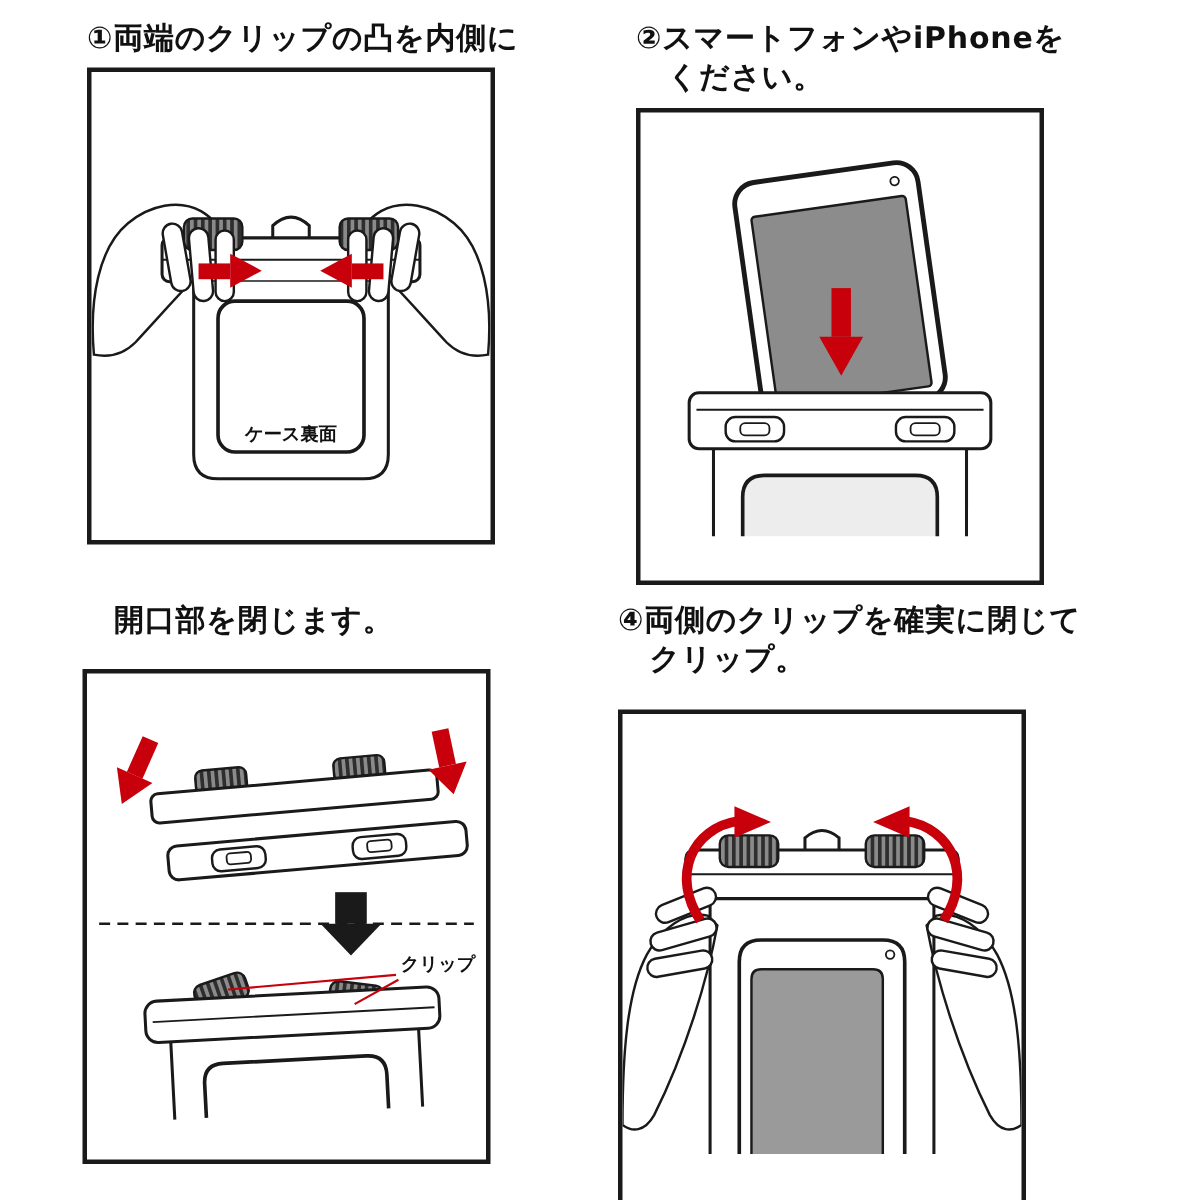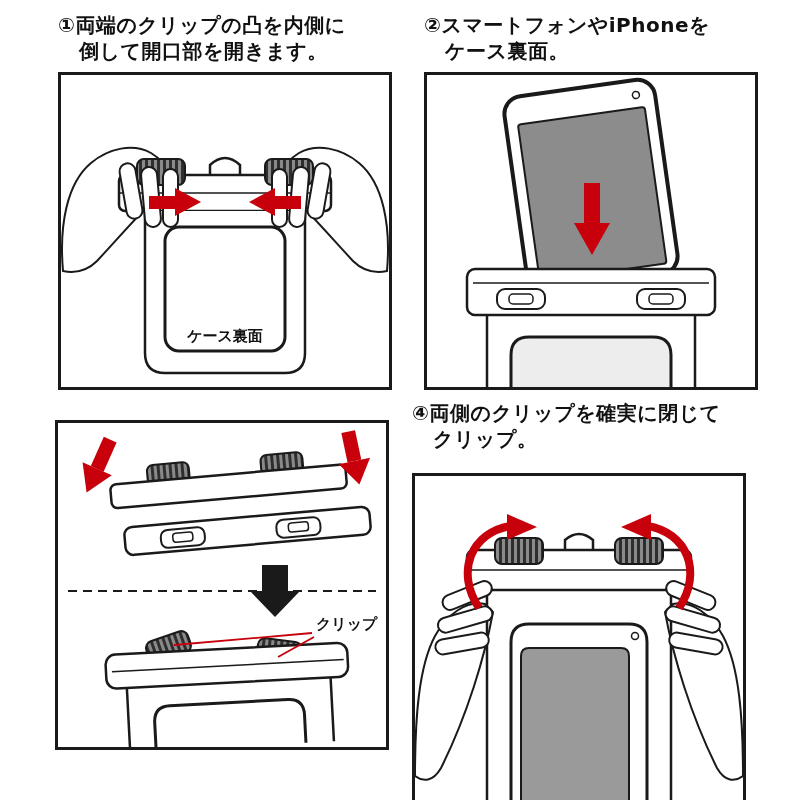--- a/index.html
+++ b/index.html
@@ -1,21 +1,21 @@
 <!DOCTYPE html>
 <html><head>
 <meta charset="utf-8">
 <style>
   * { margin:0; padding:0; box-sizing:border-box; }
   html,body {
     width:800px; height:800px; background:#ffffff;
     font-family:"DejaVu Sans","Liberation Sans",sans-serif;
     position:relative; overflow:hidden;
   }
-  .panel { position:absolute; width:334px; }
+  .panel { position:absolute; width:272px; }
   #panel-1 { left:58px;  top:12px; }
   #panel-2 { left:412px; top:12px;margin-left:12px; }
   #panel-3 { left:55px;  top:400px; }
   #panel-4 { left:412px; top:400px; }
   .step-title {
     font-size:20px; font-weight:bold; color:#111; line-height:1.32;
     letter-spacing:0.5px;
   }
   .step-title .line { display:block; white-space:nowrap; }
   .step-title .line2 { margin-left:21px; }
@@ -29,21 +29,20 @@
     font-family:"DejaVu Sans","Liberation Sans",sans-serif;
     font-weight:bold;
   }
 </style>
 </head>
 <body>
 
 <div class="panel" id="panel-1">
   <div class="step-title">
     <span class="line line1">①両端のクリップの凸を内側に</span>
-    <span class="line line2">倒して開口部を開きます。</span>
   </div>
   <div class="figure-box">
     <svg viewBox="0 0 328 312">
       <defs>
         <pattern id="ribs1" width="6" height="6" patternUnits="userSpaceOnUse">
           <rect width="6" height="6" fill="#8a8a8a"></rect>
           <rect width="3" height="6" fill="#2e2e2e"></rect>
         </pattern>
       </defs>
 
@@ -82,21 +81,21 @@
         <polygon points="214,113 214,141 188,127"></polygon>
       </g>
       <text x="164" y="266" text-anchor="middle" font-size="15" fill="#111">ケース裏面</text>
     </svg>
   </div>
 </div>
 
 <div class="panel" id="panel-2">
   <div class="step-title">
     <span class="line line1">②スマートフォンやiPhoneを</span>
-    <span class="line line2">ケース裏面。</span>
+    <span class="line line2">ください。</span>
   </div>
   <div class="figure-box">
     <svg viewBox="0 0 328 312">
 
       <g transform="rotate(-8 165 110)">
         <rect x="88" y="12" width="152" height="196" rx="18" fill="#fff" stroke="#1a1a1a" stroke-width="4"></rect>
         <rect x="100" y="40" width="128" height="158" rx="3" fill="#8c8c8c" stroke="#1a1a1a" stroke-width="2"></rect>
         <circle cx="221" cy="27" r="3.5" fill="#fff" stroke="#1a1a1a" stroke-width="1.5"></circle>
       </g>
 
@@ -114,20 +113,21 @@
         <rect x="222" y="219" width="24" height="10" rx="4" fill="#fff" stroke="#1a1a1a" stroke-width="1.5"></rect>
         <path d="M60,240 L60,312 M268,240 L268,312" stroke="#1a1a1a" stroke-width="2.5" fill="none"></path>
         <path d="M84,312 L84,280 Q84,262 102,262 L226,262 Q244,262 244,280 L244,312" fill="#ededed" stroke="#1a1a1a" stroke-width="3"></path>
       </g>
     </svg>
   </div>
 </div>
 
 <div class="panel" id="panel-3">
   <div class="step-title">
+    <span class="line line2">開口部を閉じます。</span>
   </div>
   <div class="figure-box">
     <svg viewBox="0 0 328 324">
       <defs>
         <pattern id="ribs3" width="6" height="6" patternUnits="userSpaceOnUse">
           <rect width="6" height="6" fill="#8a8a8a"></rect>
           <rect width="3" height="6" fill="#2e2e2e"></rect>
         </pattern>
       </defs>
 

